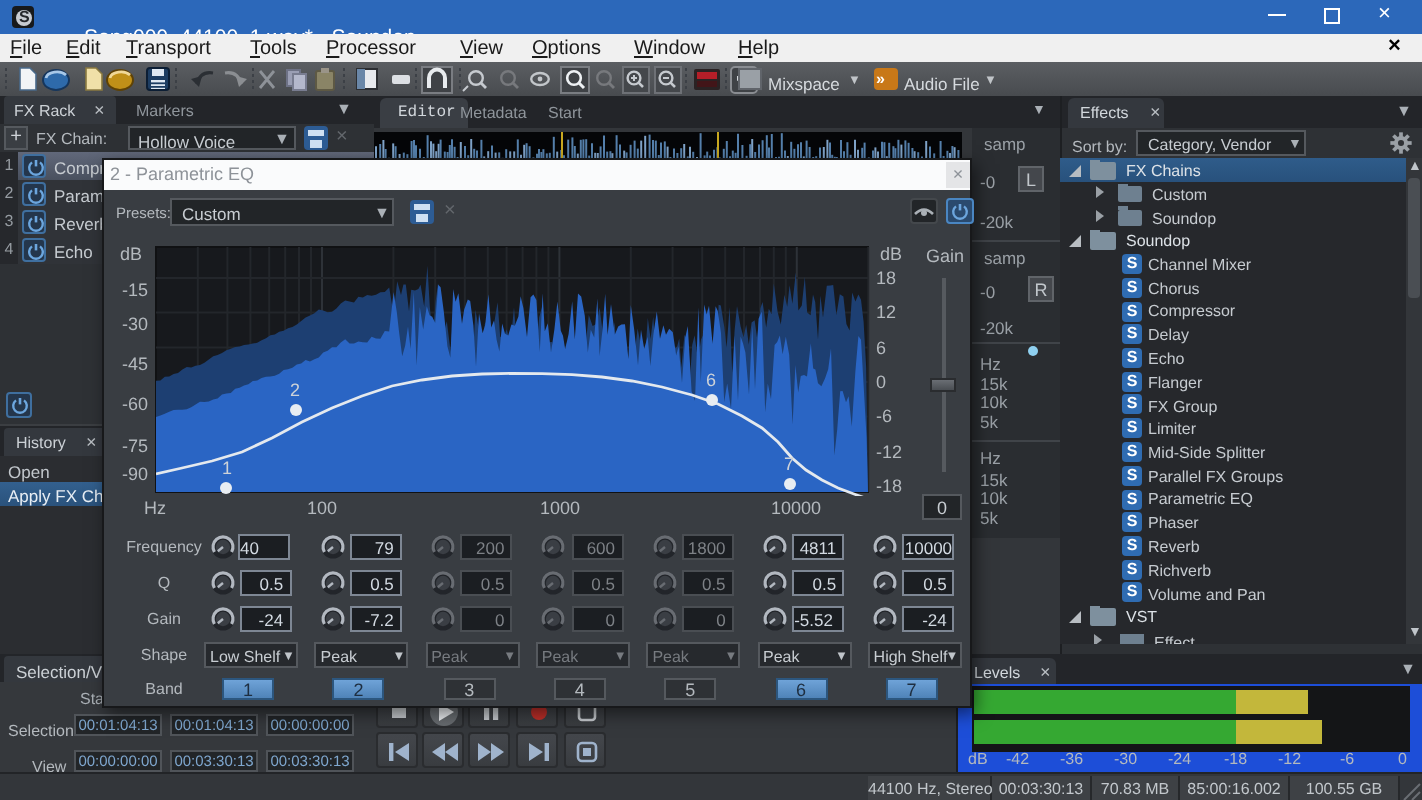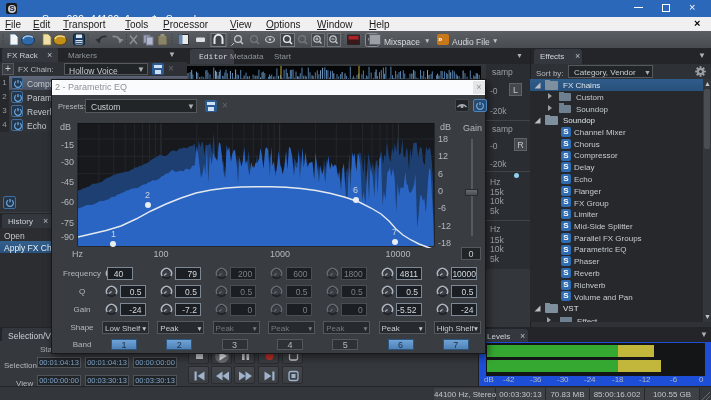--- a/index.html
+++ b/index.html
@@ -706,21 +706,21 @@
 <div class="abs" style="left:419px;top:59px;width:2px;height:97px;background:#565a5f;"></div>
 <div class="abs" style="left:413px;top:109px;width:13px;height:7px;background:linear-gradient(#6a6e74,#4a4e53);border:1px solid #2a2c2f;"></div>
 <div class="abs" style="left:409px;top:167px;width:20px;height:13px;background:#222528;border:1px solid #55595e;font-size:9px;color:#c8cdd2;text-align:center;line-height:12px;">0</div>
     <div class="abs" style="left:10px;top:189px;width:40px;text-align:center;font-size:8px;color:#b4b9be;">Frequency</div>
     <svg class="abs" style="left:52.5px;top:187.0px;" width="13" height="13" viewBox="0 0 13 13">
       <circle cx="6.5" cy="6.5" r="5.8" fill="#22252a"></circle>
       <path d="M2.2 9 A5 5 0 1 1 10.8 9" fill="none" stroke="#b2b8c0" stroke-width="1.6"></path>
       <circle cx="6.5" cy="6.5" r="3.6" fill="#3a3e44"></circle>
       <line x1="6.5" y1="6.5" x2="3.9" y2="8.6" stroke="#b2b8c0" stroke-width="1.2"></line>
     </svg>
-    <div class="abs" style="left:55px;top:187.0px;width:26px;height:13px;background:#1b1e22;border:1px solid #7e8794;font-size:8.5px;color:#d3dae2;text-align:center;line-height:12px;"><span style="margin-right:3px;">40</span></div>
+    <div class="abs" style="left:67px;top:187.0px;width:26px;height:13px;background:#1b1e22;border:1px solid #7e8794;font-size:8.5px;color:#d3dae2;text-align:left;line-height:12px;"><span style="margin-right:3px;">40</span></div>
     <svg class="abs" style="left:107.8px;top:187.0px;" width="13" height="13" viewBox="0 0 13 13">
       <circle cx="6.5" cy="6.5" r="5.8" fill="#22252a"></circle>
       <path d="M2.2 9 A5 5 0 1 1 10.8 9" fill="none" stroke="#b2b8c0" stroke-width="1.6"></path>
       <circle cx="6.5" cy="6.5" r="3.6" fill="#3a3e44"></circle>
       <line x1="6.5" y1="6.5" x2="3.9" y2="8.6" stroke="#b2b8c0" stroke-width="1.2"></line>
     </svg>
     <div class="abs" style="left:122.9px;top:187.0px;width:26px;height:13px;background:#1b1e22;border:1px solid #7e8794;font-size:8.5px;color:#d3dae2;text-align:right;line-height:12px;"><span style="margin-right:3px;">79</span></div>
     <svg class="abs" style="left:163.1px;top:187.0px;" width="13" height="13" viewBox="0 0 13 13">
       <circle cx="6.5" cy="6.5" r="5.8" fill="#22252a"></circle>
       <path d="M2.2 9 A5 5 0 1 1 10.8 9" fill="none" stroke="#686c72" stroke-width="1.6"></path>

